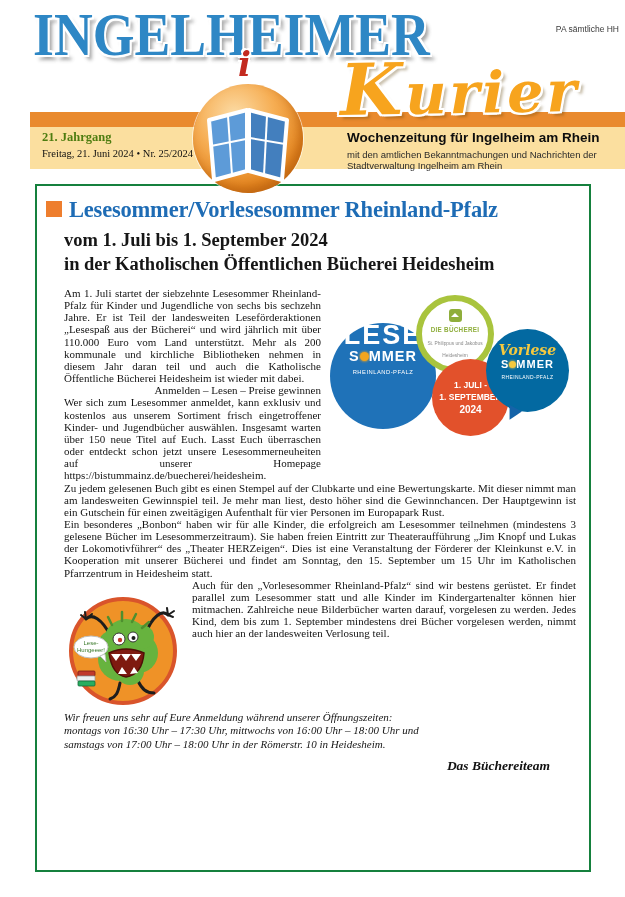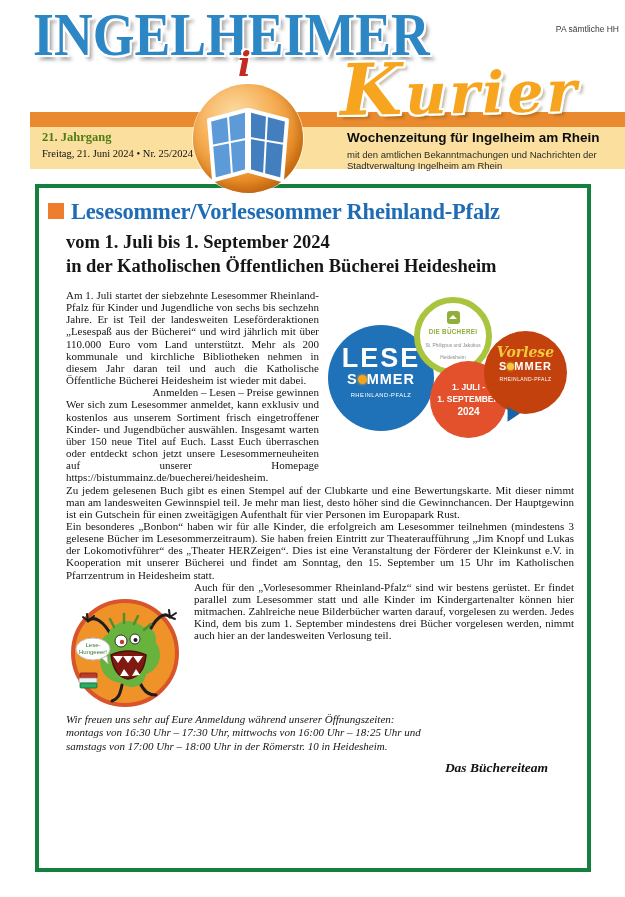--- a/index.html
+++ b/index.html
@@ -63,21 +63,21 @@
     position:absolute; left:193px; top:84px; width:110px; height:109px; z-index:5;
     border-radius:50%;
     background:radial-gradient(circle at 38% 28%, #FCDCA6 0%, #F6AE54 38%, #E5861F 70%, #CE6D10 100%);
     box-shadow: inset -4px -6px 10px rgba(140,60,0,.35), 0 0 0 1px rgba(255,255,255,.6);
   }
   .logo-book{ position:absolute; left:197px; top:94px; z-index:6; }
 
   
   .article-box{
     position:absolute; left:35px; top:184px; width:556px; height:688px;
-    border:4px solid #15803d; background:#fff;
+    border:2px solid #15803d; background:#fff;
   }
   .title-row{ display:flex; align-items:flex-start; margin:11px 10px 0 9px; }
   .title-square{ width:16px; height:16px; background:#EE7E2E; margin:4px 7px 0 0; flex:none; }
   .article-title{
     font-size:22.5px; font-weight:bold; color:#1E6CB5; letter-spacing:-.2px; white-space:nowrap;
   }
   .article-subtitle{
     margin:5px 10px 0 27px; font-size:18.5px; font-weight:bold; color:#161616; line-height:24px;
   }
   .article-body{
@@ -95,21 +95,21 @@
   
   .logo-cluster{
     float:right; width:248px; height:168px; margin:2px 0 3px 7px;
     position:relative; background:#fff;
     font-family:"Liberation Sans", sans-serif; text-align:center;
   }
   .c-blue{
     position:absolute; left:2px; top:34px; width:106px; height:106px; z-index:1;
     border-radius:50%; background:#1F72B8; color:#fff;
   }
-  .c-blue .lese{ margin-top:21px; font-weight:bold; font-size:27px; line-height:25px; letter-spacing:2px; }
+  .c-blue .lese{ font-weight:bold; font-size:27px; line-height:25px; letter-spacing:2px; }
   .c-blue .sommer{ font-weight:bold; font-size:14.5px; line-height:16px; letter-spacing:1px; }
   .c-blue .region{ font-size:5.8px; letter-spacing:.5px; margin-top:2px; }
   .sun-dot{
     display:inline-block; width:9px; height:9px; border-radius:50%;
     background:#F2A51F; box-shadow:0 0 2px 1px rgba(242,165,31,.55);
   }
   .c-green{
     position:absolute; left:88px; top:6px; width:78px; height:78px; z-index:2;
     border-radius:50%; background:#fff; border:6px solid #A9C43D;
   }
@@ -126,21 +126,21 @@
   .c-green .town{ font-size:4.8px; color:#8a8a8a; }
   .c-orange{
     position:absolute; left:104px; top:70px; width:77px; height:77px; z-index:3;
     border-radius:50%; background:#E2512B; color:#fff; font-weight:bold;
   }
   .c-orange .d1{ margin-top:20px; font-size:8.5px; }
   .c-orange .d2{ font-size:8.5px; }
   .c-orange .d3{ font-size:10px; margin-top:1px; }
   .c-bubble{
     position:absolute; left:158px; top:40px; width:83px; height:83px; z-index:4;
-    border-radius:50%; background:#c2410c; color:#fff;
+    border-radius:50%; background:#0369a1; color:#fff;
   }
   .bubble-tail{
     position:absolute; left:176px; top:118px; z-index:4; width:0; height:0;
     border:7px solid transparent; border-top:13px solid #1563A8;
     transform:rotate(28deg);
   }
   .c-bubble .vorlese{
     margin-top:14px; font-family:"DejaVu Serif", serif; font-style:italic; font-weight:bold;
     font-size:14px; line-height:15px; color:#F5C93F;
   }
@@ -264,18 +264,18 @@
         <rect x="14" y="76" width="17" height="5" rx="1" fill="#C0392B" stroke="#7c2018" stroke-width=".8"></rect>
         <rect x="13" y="81" width="18" height="5" rx="1" fill="#ECF0F1" stroke="#9aa0a0" stroke-width=".8"></rect>
         <rect x="14" y="86" width="17" height="5" rx="1" fill="#27AE60" stroke="#14693a" stroke-width=".8"></rect>
       </g>
     </svg>
 
     <p>Auch für den „Vorlesesommer Rheinland-Pfalz“ sind wir bestens gerüstet. Er findet parallel zum Lesesommer statt und alle Kinder im Kindergartenalter können hier mitmachen. Zahlreiche neue Bilderbücher warten darauf, vorgelesen zu werden. Jedes Kind, dem bis zum 1. September mindestens drei Bücher vorgelesen werden, nimmt auch hier an der landesweiten Verlosung teil.</p>
 
     <div class="closing-block">
       <div>Wir freuen uns sehr auf Eure Anmeldung während unserer Öffnungszeiten:</div>
-      <div>montags von 16:30 Uhr – 17:30 Uhr, mittwochs von 16:00 Uhr – 18:25 Uhr und</div>
+      <div>montags von 16:30 Uhr – 17:30 Uhr, mittwochs von 16:00 Uhr – 18:00 Uhr und</div>
       <div>samstags von 17:00 Uhr – 18:00 Uhr in der Römerstr. 10 in Heidesheim.</div>
     </div>
     <div class="signoff">Das Büchereiteam</div>
   </div>
 </div>
 
 </body></html>

